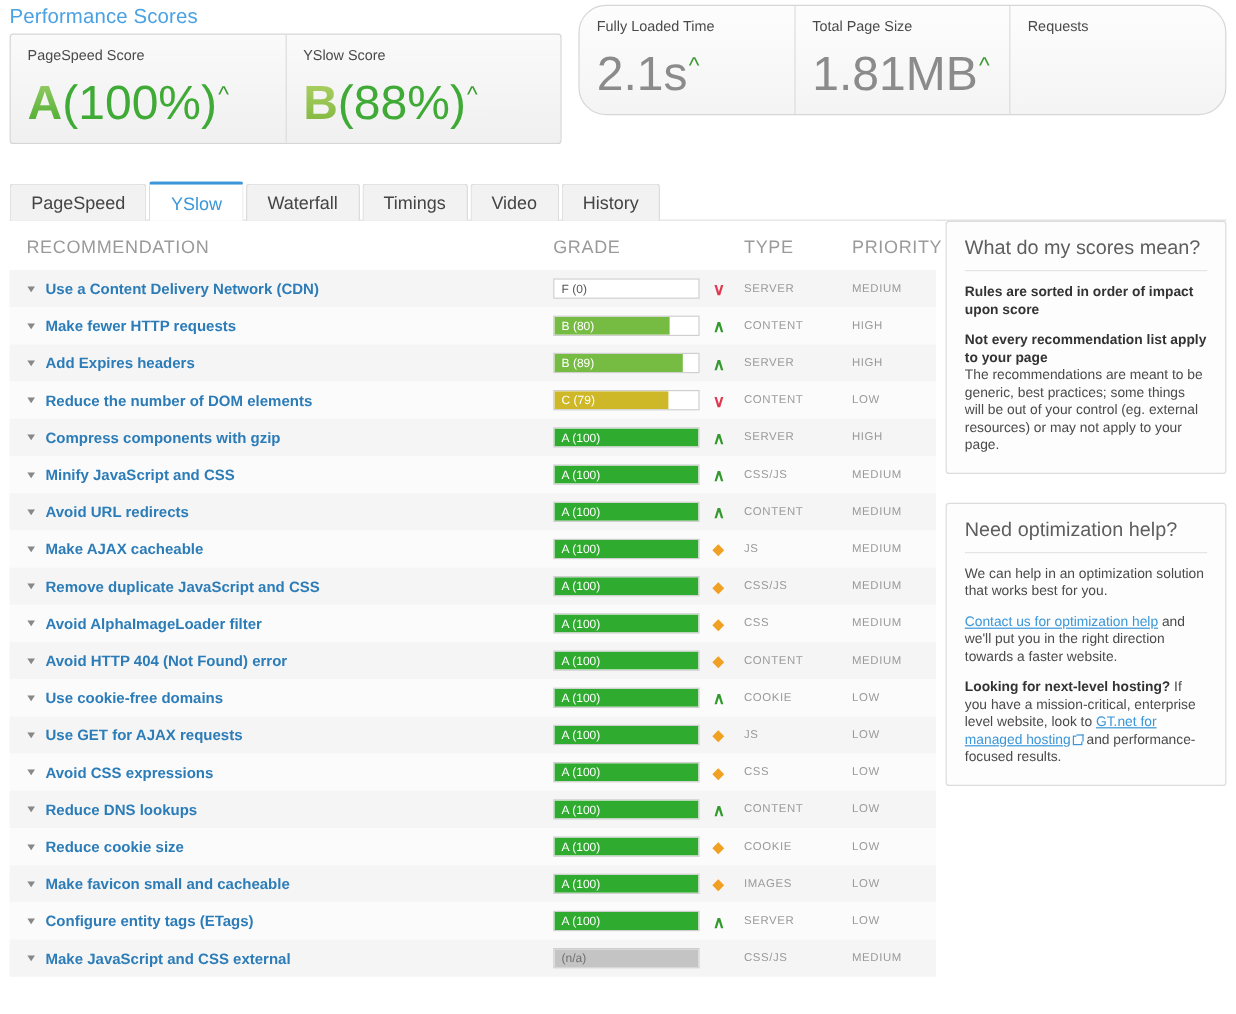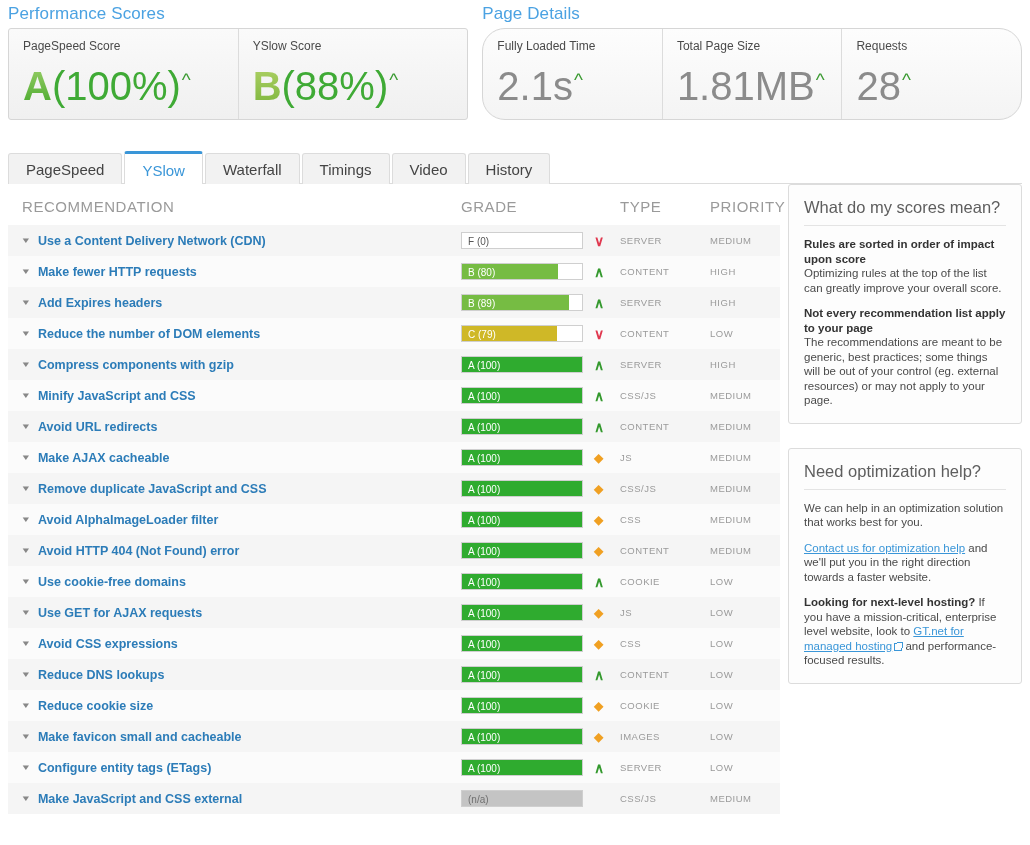--- a/index.html
+++ b/index.html
@@ -286,42 +286,38 @@
           <div class="metric-label">YSlow Score</div>
           <div class="metric-value">
             <span class="letter b-grade">B</span><span class="pct">(88%)</span><span class="trend up">^</span>
           </div>
         </div>
 
       </div>
     </div>
 
     <div class="summary-block details">
-      <div class="summary-heading">Page Details</div>
       <div class="card-group details">
 
         <div class="metric-card">
           <div class="metric-label">Fully Loaded Time</div>
           <div class="metric-value">
             <span class="gray">2.1s</span><span class="trend up">^</span>
           </div>
         </div>
 
         <div class="metric-card">
           <div class="metric-label">Total Page Size</div>
           <div class="metric-value">
             <span class="gray">1.81MB</span><span class="trend up">^</span>
           </div>
         </div>
 
         <div class="metric-card">
           <div class="metric-label">Requests</div>
-          <div class="metric-value">
-            <span class="gray">28</span><span class="trend up">^</span>
-          </div>
         </div>
 
       </div>
     </div>
 
   </div>
 
   <div class="tabs-wrap" id="tabs">
       <div class="tab">PageSpeed</div>
       <div class="tab active">YSlow</div>
@@ -713,21 +709,20 @@
           </tbody>
       </table>
     </div>
 
     <div class="aside-col">
 
       <div class="panel">
         <div class="panel-title">What do my scores mean?</div>
         <p>
           <b>Rules are sorted in order of impact upon score</b><br>
-          <span>Optimizing rules at the top of the list can greatly improve your overall score.</span>
         </p>
         <p>
           <b>Not every recommendation list apply to your page</b><br>
           <span>The recommendations are meant to be generic, best practices; some things will be out of your control (eg. external resources) or may not apply to your page.</span>
         </p>
       </div>
 
       <div class="panel">
         <div class="panel-title">Need optimization help?</div>
         <p>We can help in an optimization solution that works best for you.</p>

